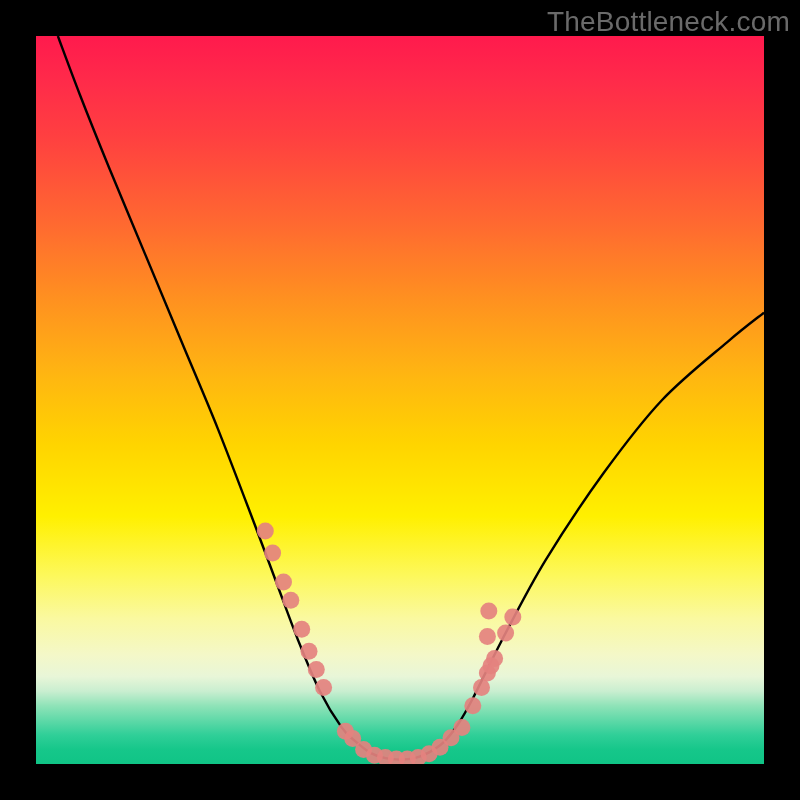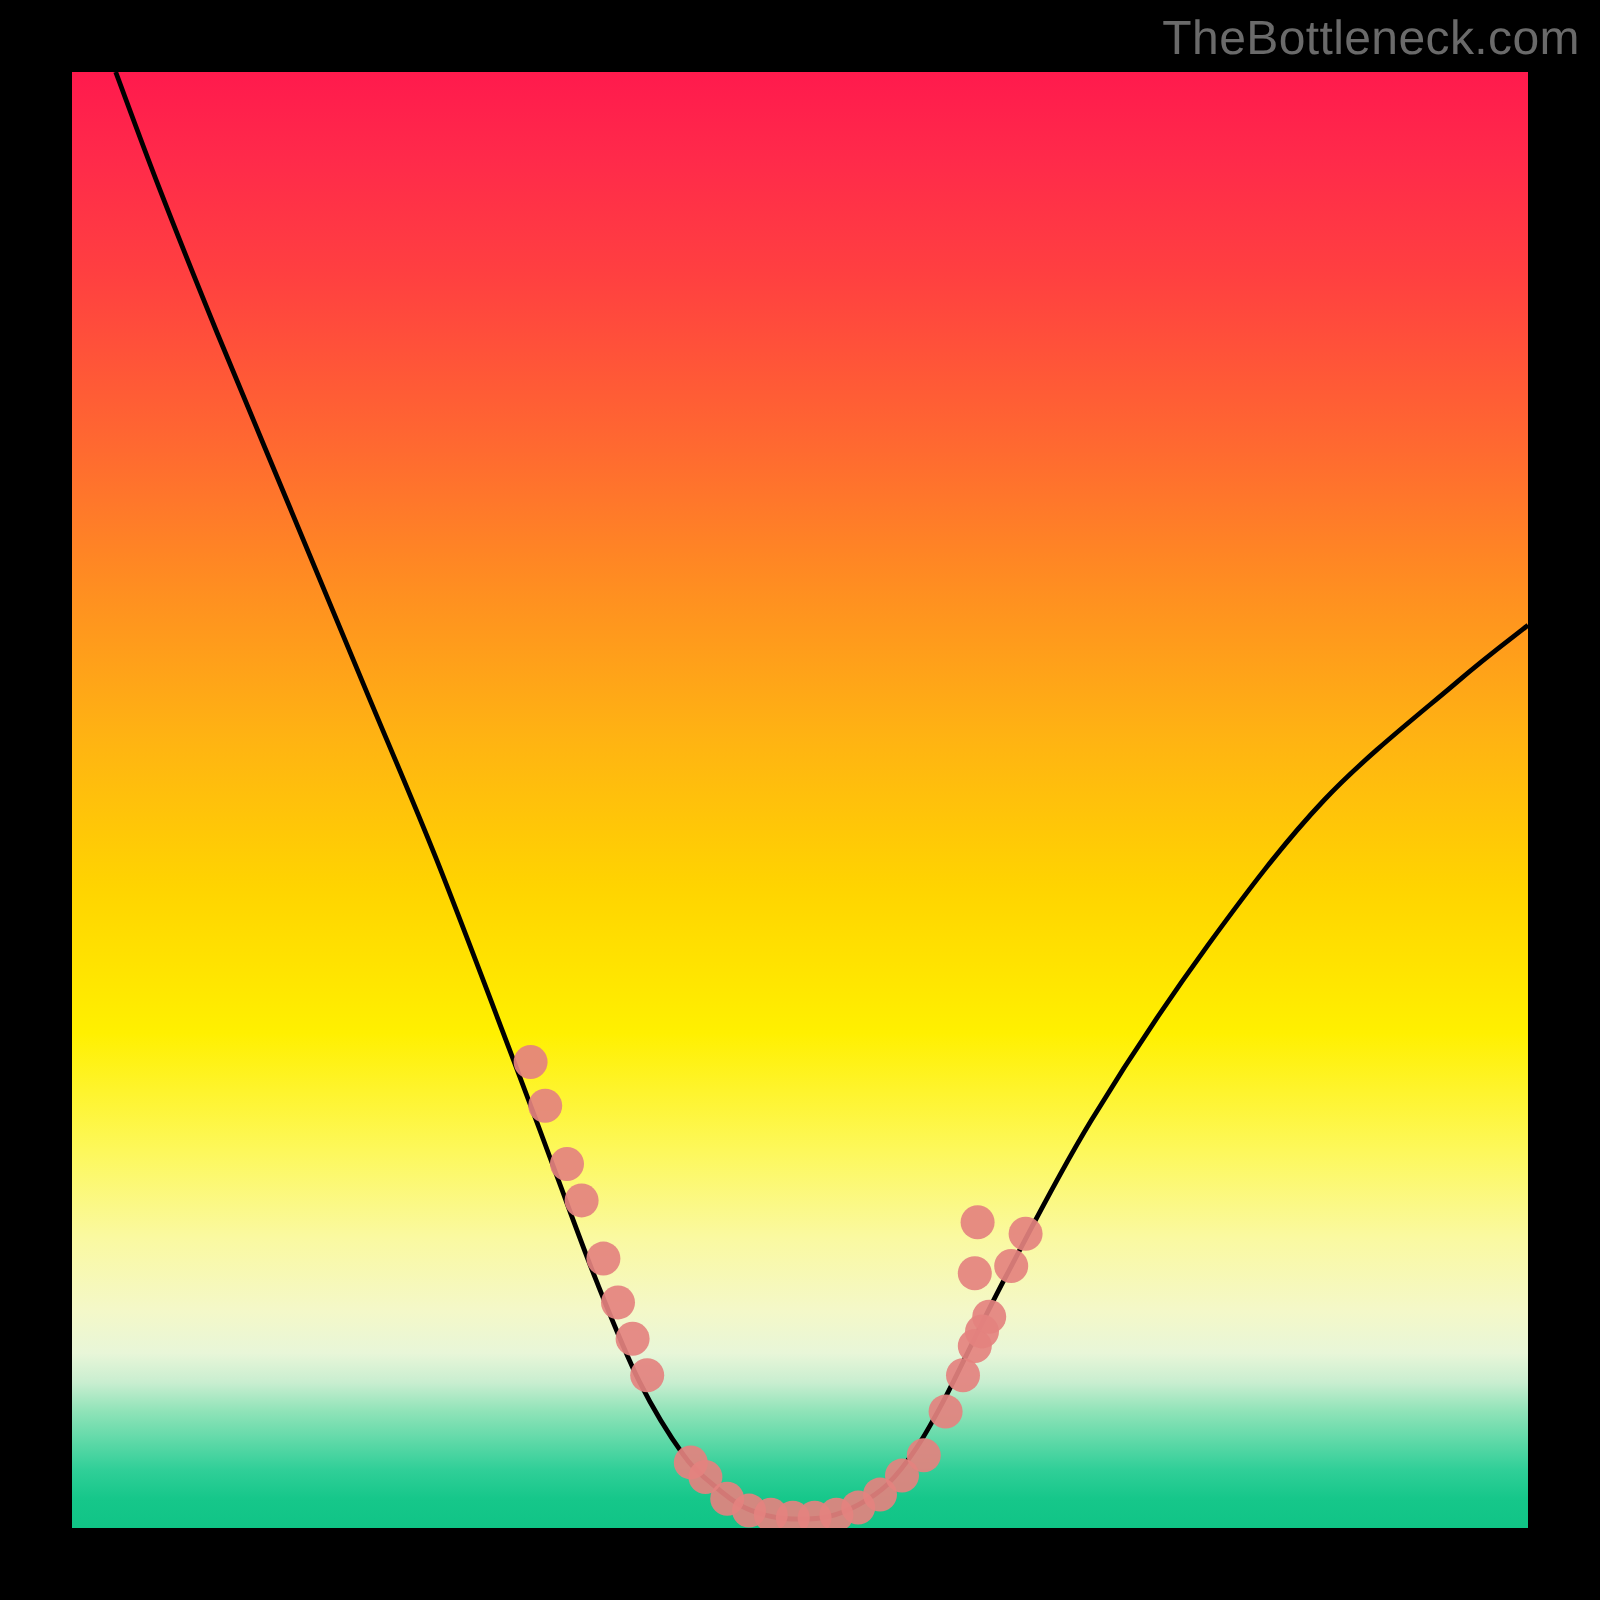--- a/index.html
+++ b/index.html
@@ -46,21 +46,21 @@
       #5fd9a8 94%,
       #30cf98 96%,
       #16c78a 98%,
       #10c486 100%);
   }
   .watermark {
     position: absolute;
     top: 6px;
     right: 10px;
     color: #6a6a6a;
-    font-size: 24px;
+    font-size: 28px;
     font-weight: 500;
     letter-spacing: 0.2px;
   }
   svg.curve {
     position: absolute;
     left: 0; top: 0;
     width: 728px; height: 728px;
   }
 </style>
 </head>

